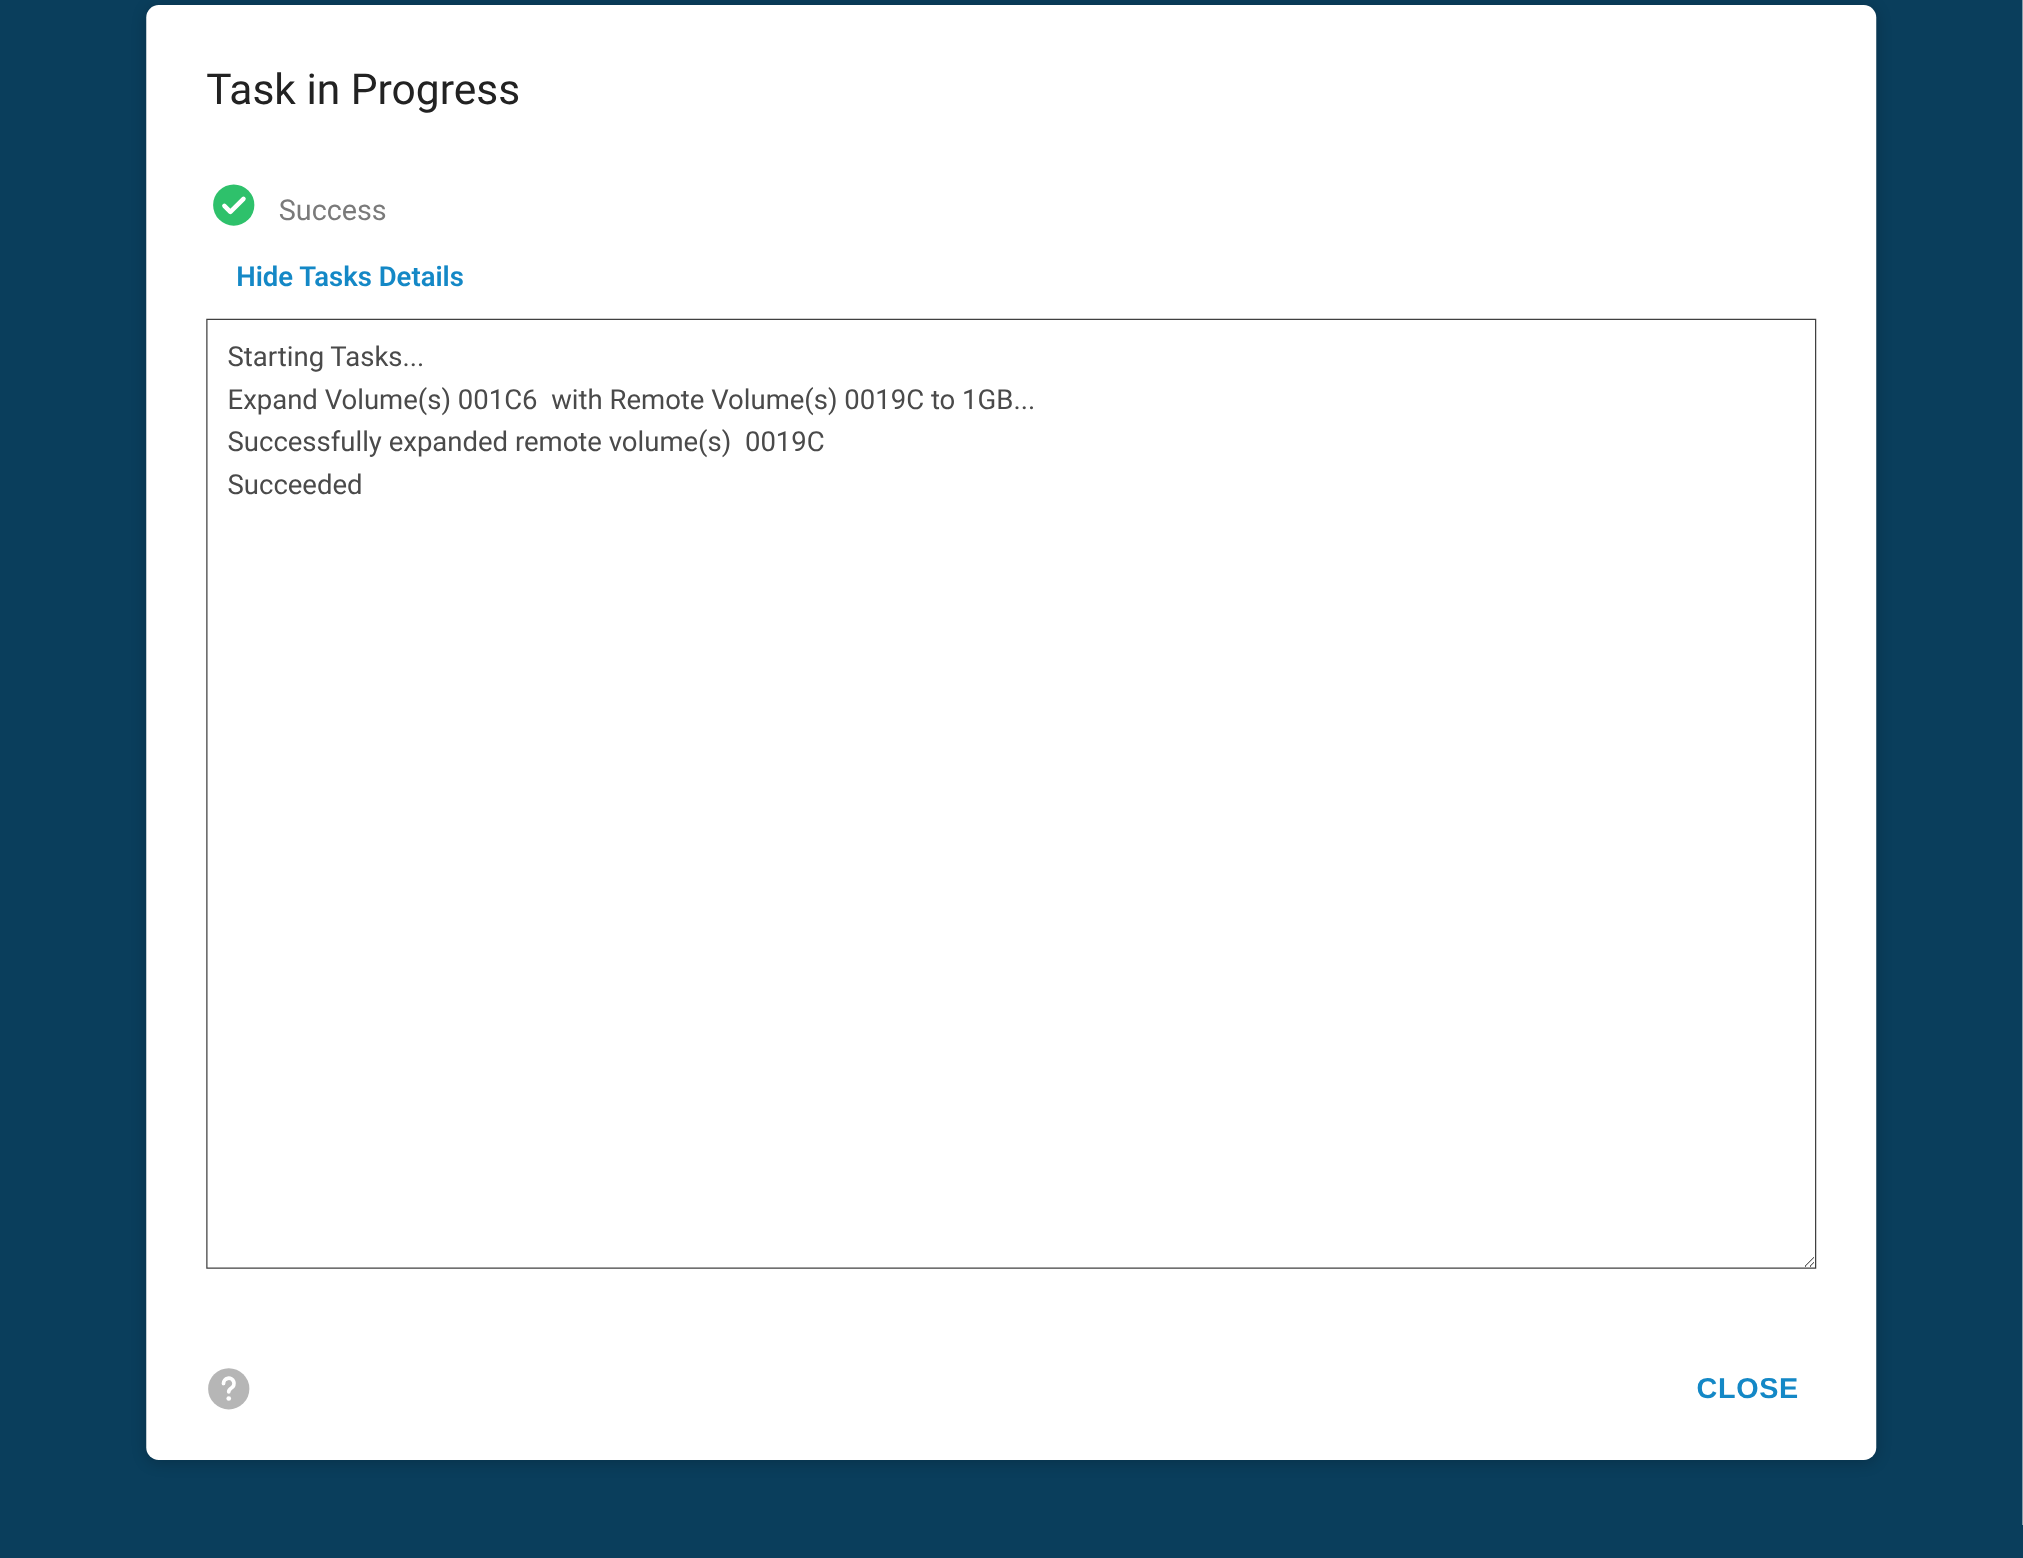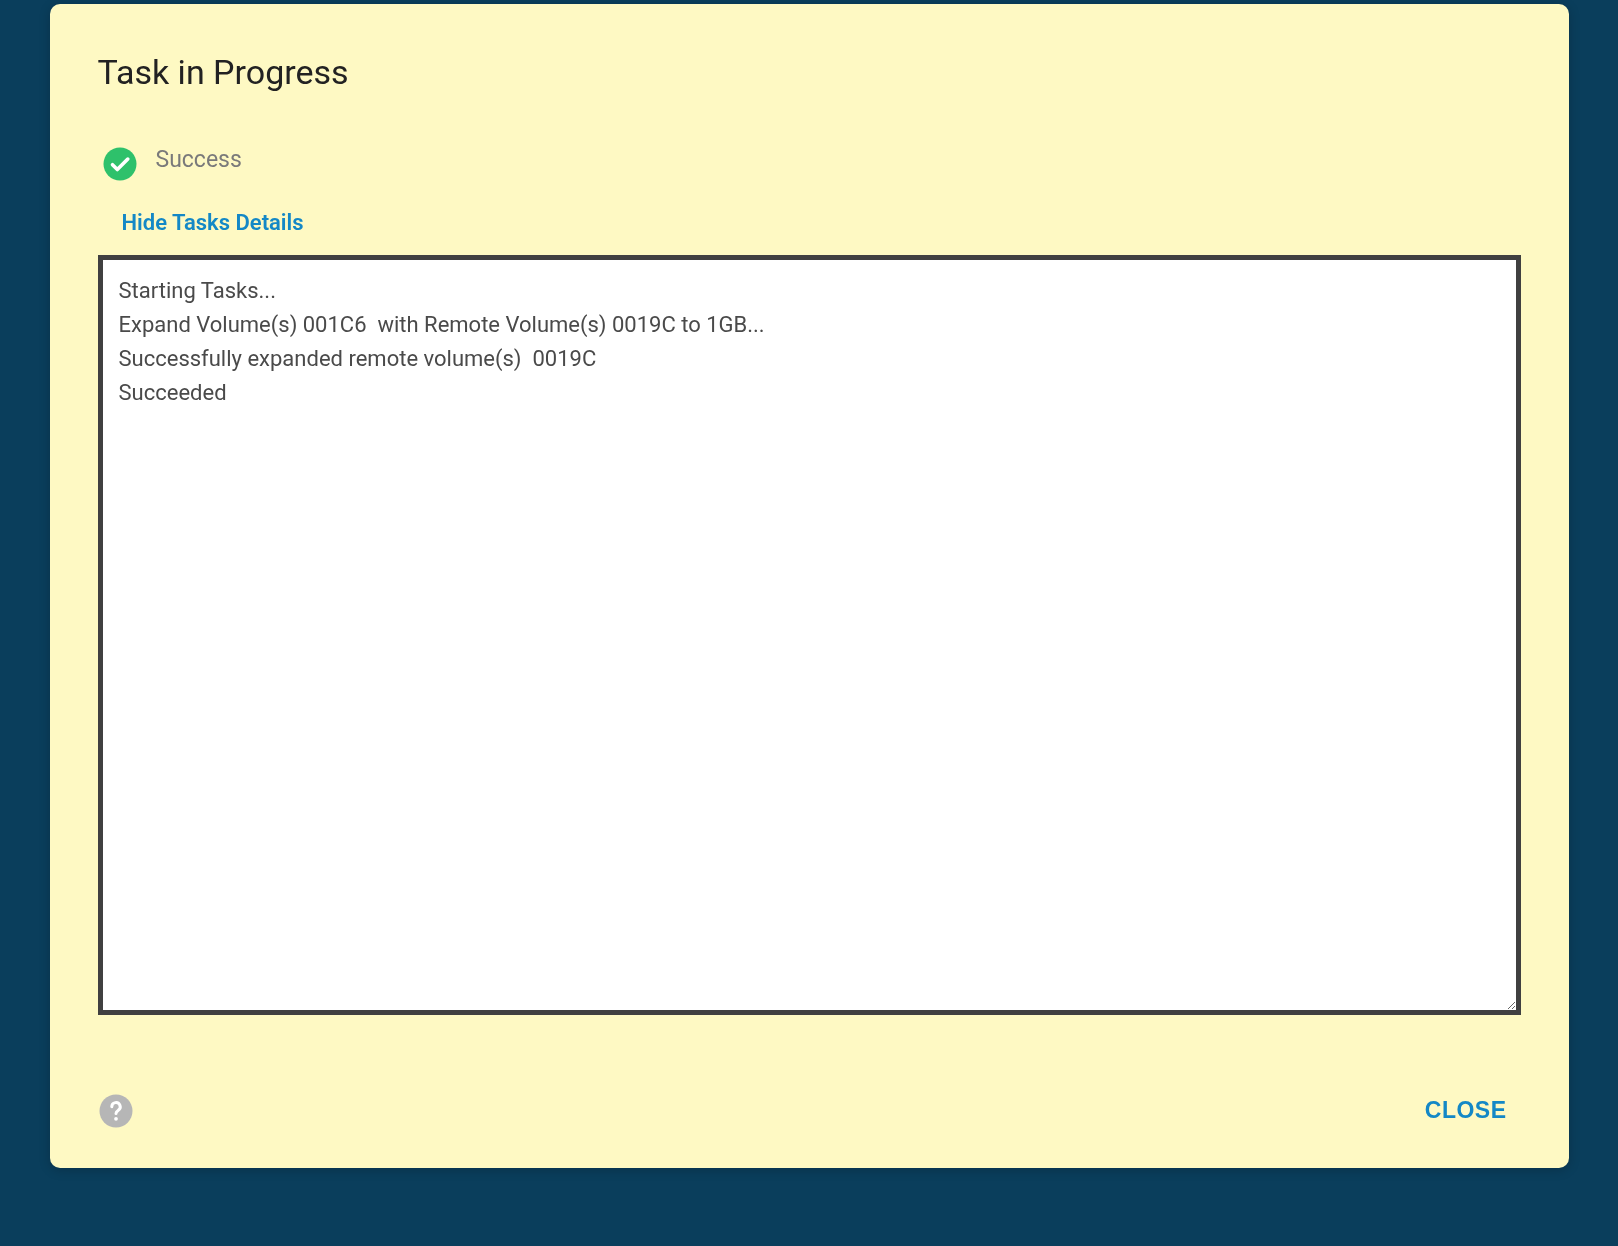--- a/index.html
+++ b/index.html
@@ -12,36 +12,36 @@
       background: #0a3e5c;
       width: 1618px;
       height: 1246px;
       overflow: hidden;
       display: flex;
       align-items: flex-start;
       justify-content: center;
       padding-top: 4px;
     }
     .modal {
-      background: #fef9c3;
-      width: 1519px;
+      background: #ffffff;
+      width: 1384px;
       border-radius: 10px;
       box-shadow: 0 2px 12px rgba(0,0,0,0.2);
       padding: 48px 48px 36px 48px;
       margin: 0 4px;
     }
     .modal-title {
       font-size: 34px;
       font-weight: 400;
       color: #222;
       margin-bottom: 54px;
     }
     .status-row {
       display: flex;
-      align-items: flex-start;
+      align-items: flex-end;
       gap: 18px;
       margin-bottom: 28px;
       padding-left: 4px;
     }
     .status-icon {
       width: 36px;
       height: 36px;
       flex-shrink: 0;
       display: flex;
       align-items: center;
@@ -57,21 +57,21 @@
       font-weight: 600;
       color: #1488c6;
       cursor: pointer;
       margin-left: 24px;
       margin-bottom: 20px;
       user-select: none;
     }
     .log-area {
       width: 100%;
       height: 760px;
-      border: 5px solid #404040;
+      border: 1px solid #404040;
       background: #ffffff;
       padding: 14px 16px;
       font-family: -apple-system, BlinkMacSystemFont, "Segoe UI", Roboto, "Helvetica Neue", Arial, sans-serif;
       font-size: 22px;
       line-height: 1.55;
       color: #4a4a4a;
       resize: both;
       overflow: auto;
       white-space: pre-wrap;
     }

